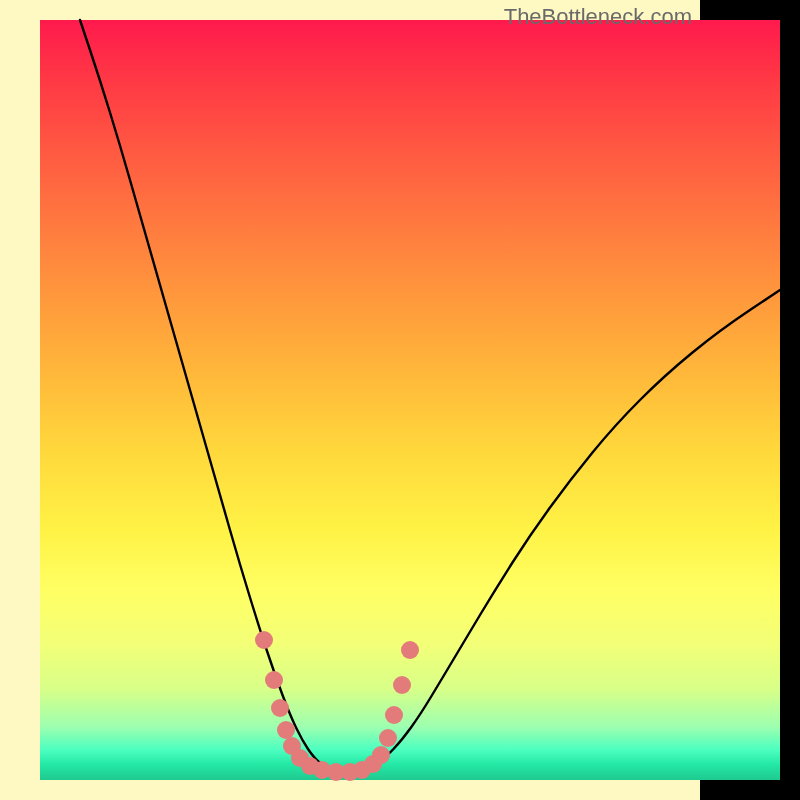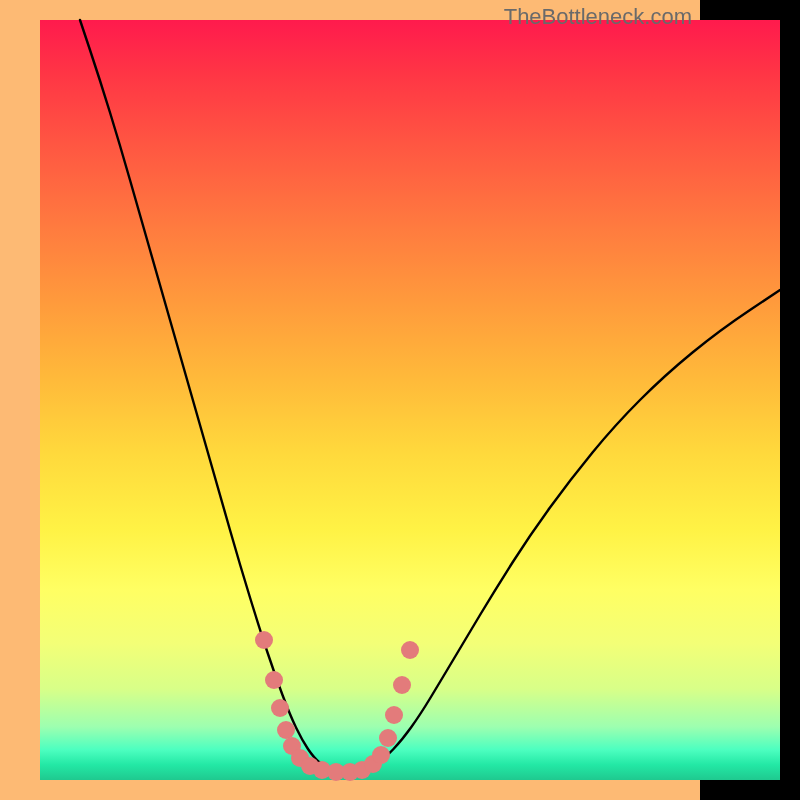--- a/index.html
+++ b/index.html
@@ -8,21 +8,21 @@
     width: 800px;
     height: 800px;
     overflow: hidden;
     background: #000;
     font-family: Arial, Helvetica, sans-serif;
   }
   .frame {
     position: relative;
     width: 700px;
     height: 800px;
-    background: #fdba74;
+    background: #fef9c3;
   }
   .plot-area {
     position: absolute;
     left: 40px;
     top: 20px;
     width: 740px;
     height: 760px;
     background: linear-gradient(to bottom,
       #ff1a4d 0%,
       #ff3545 7%,

